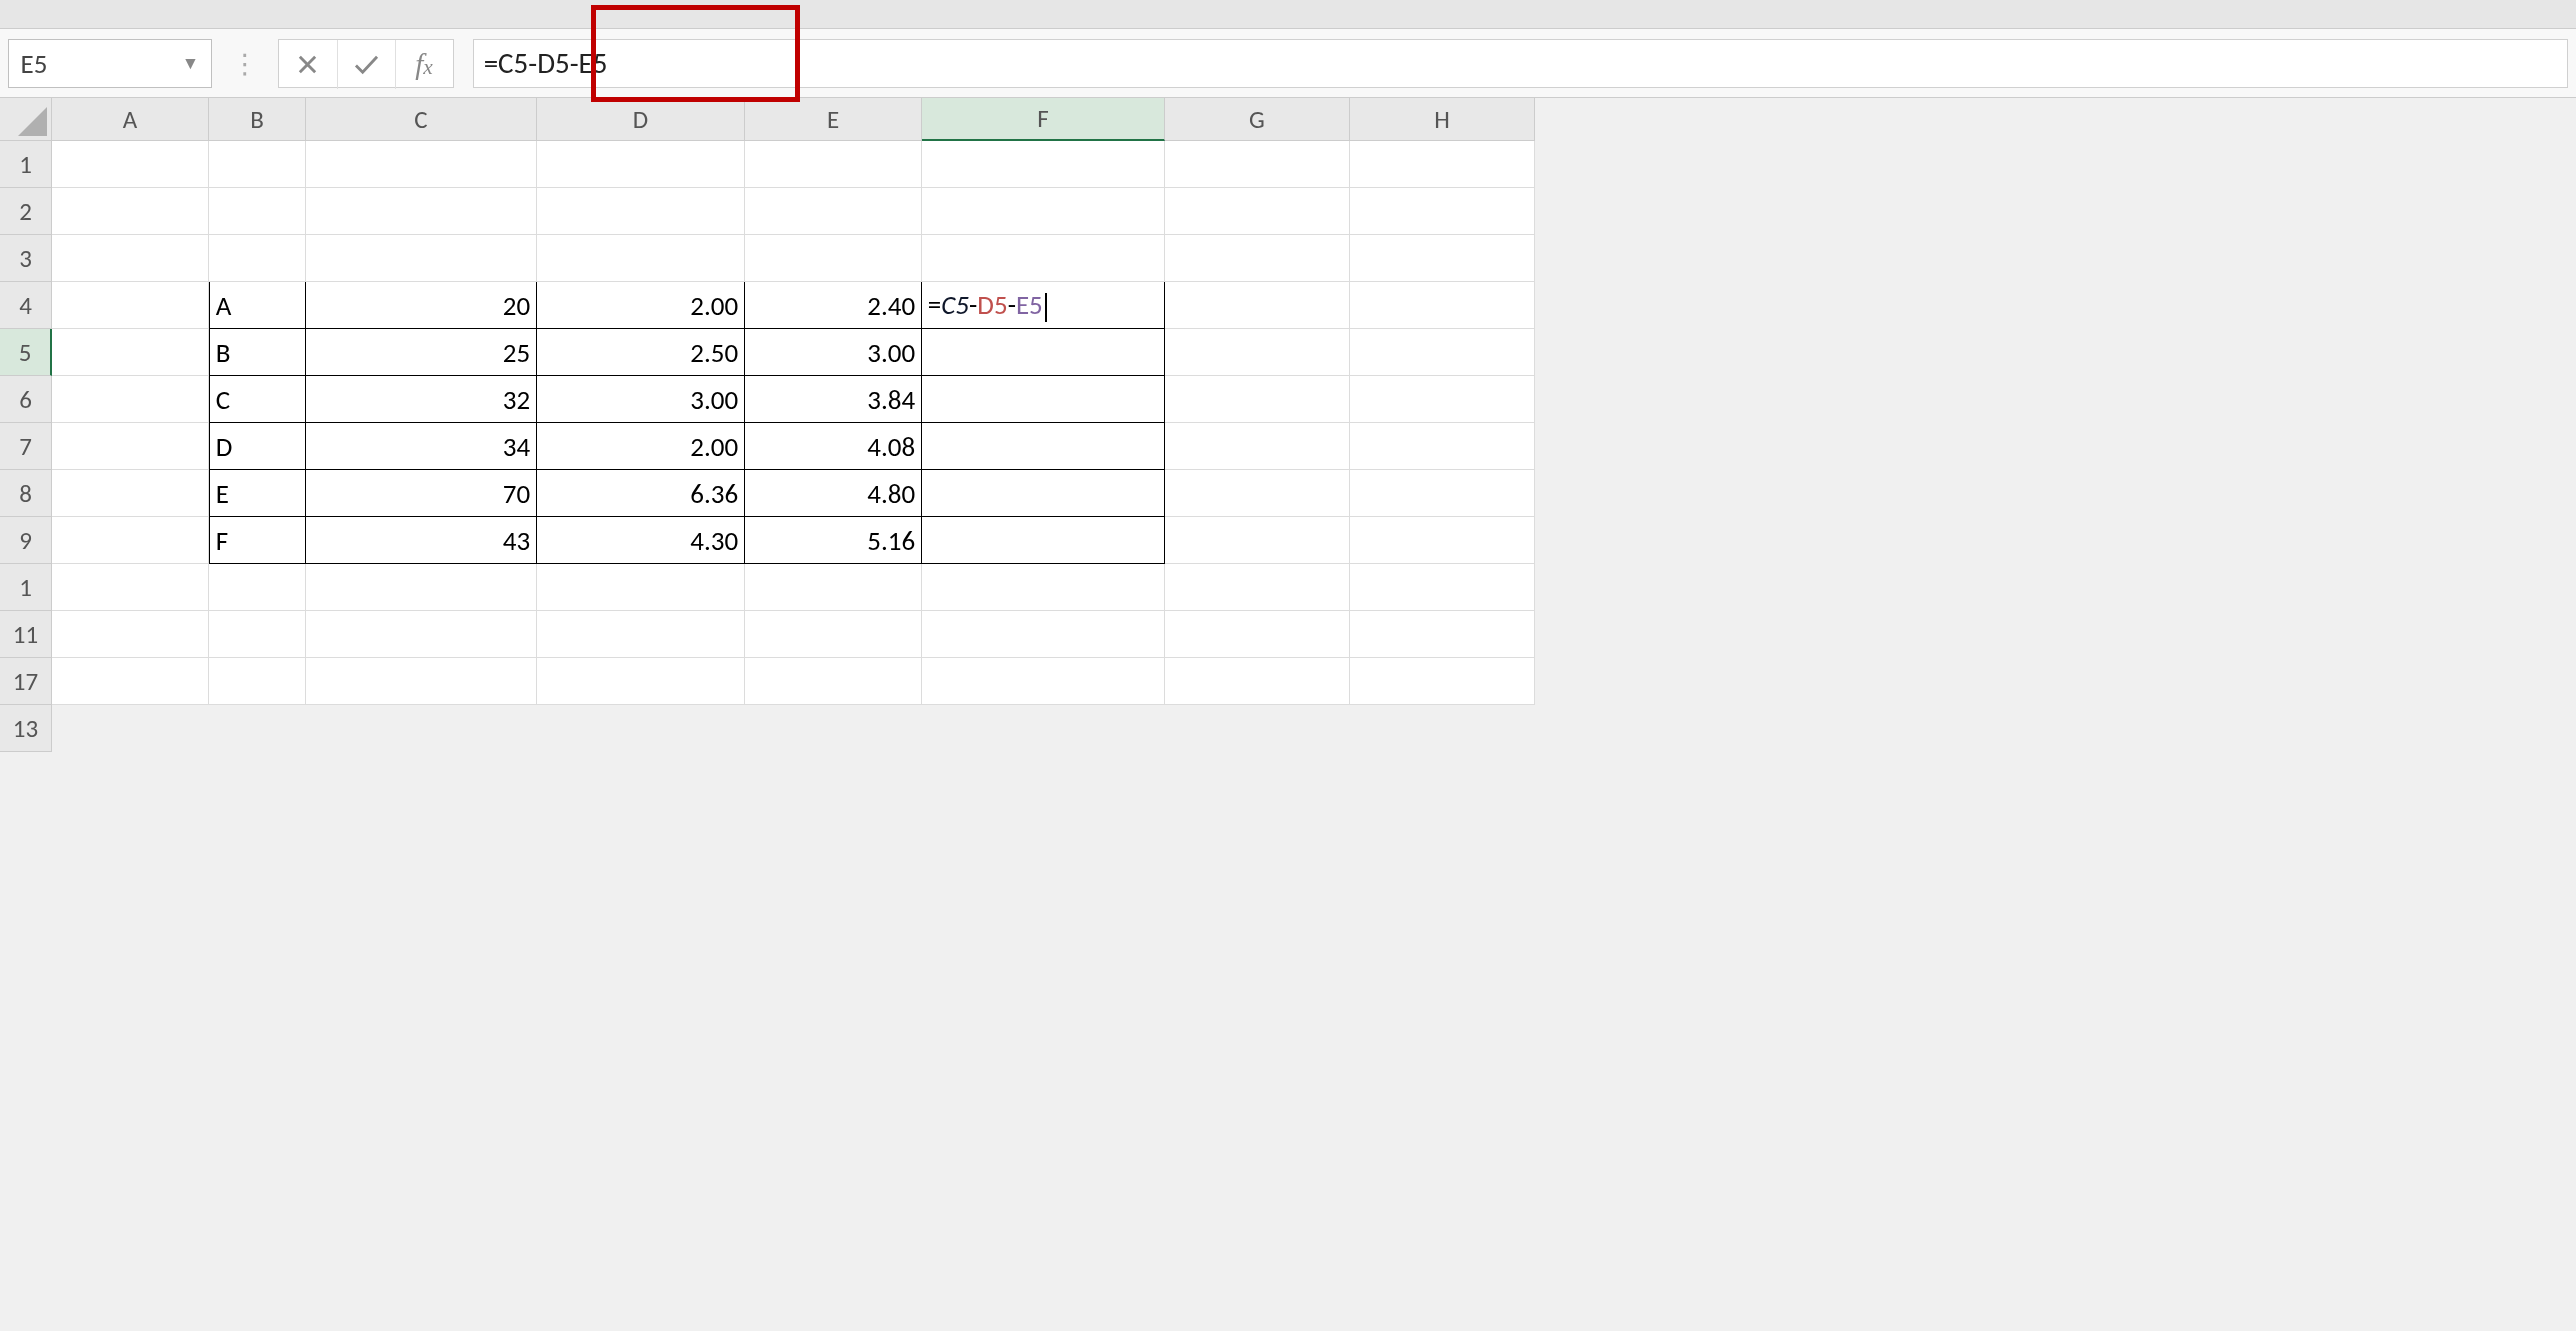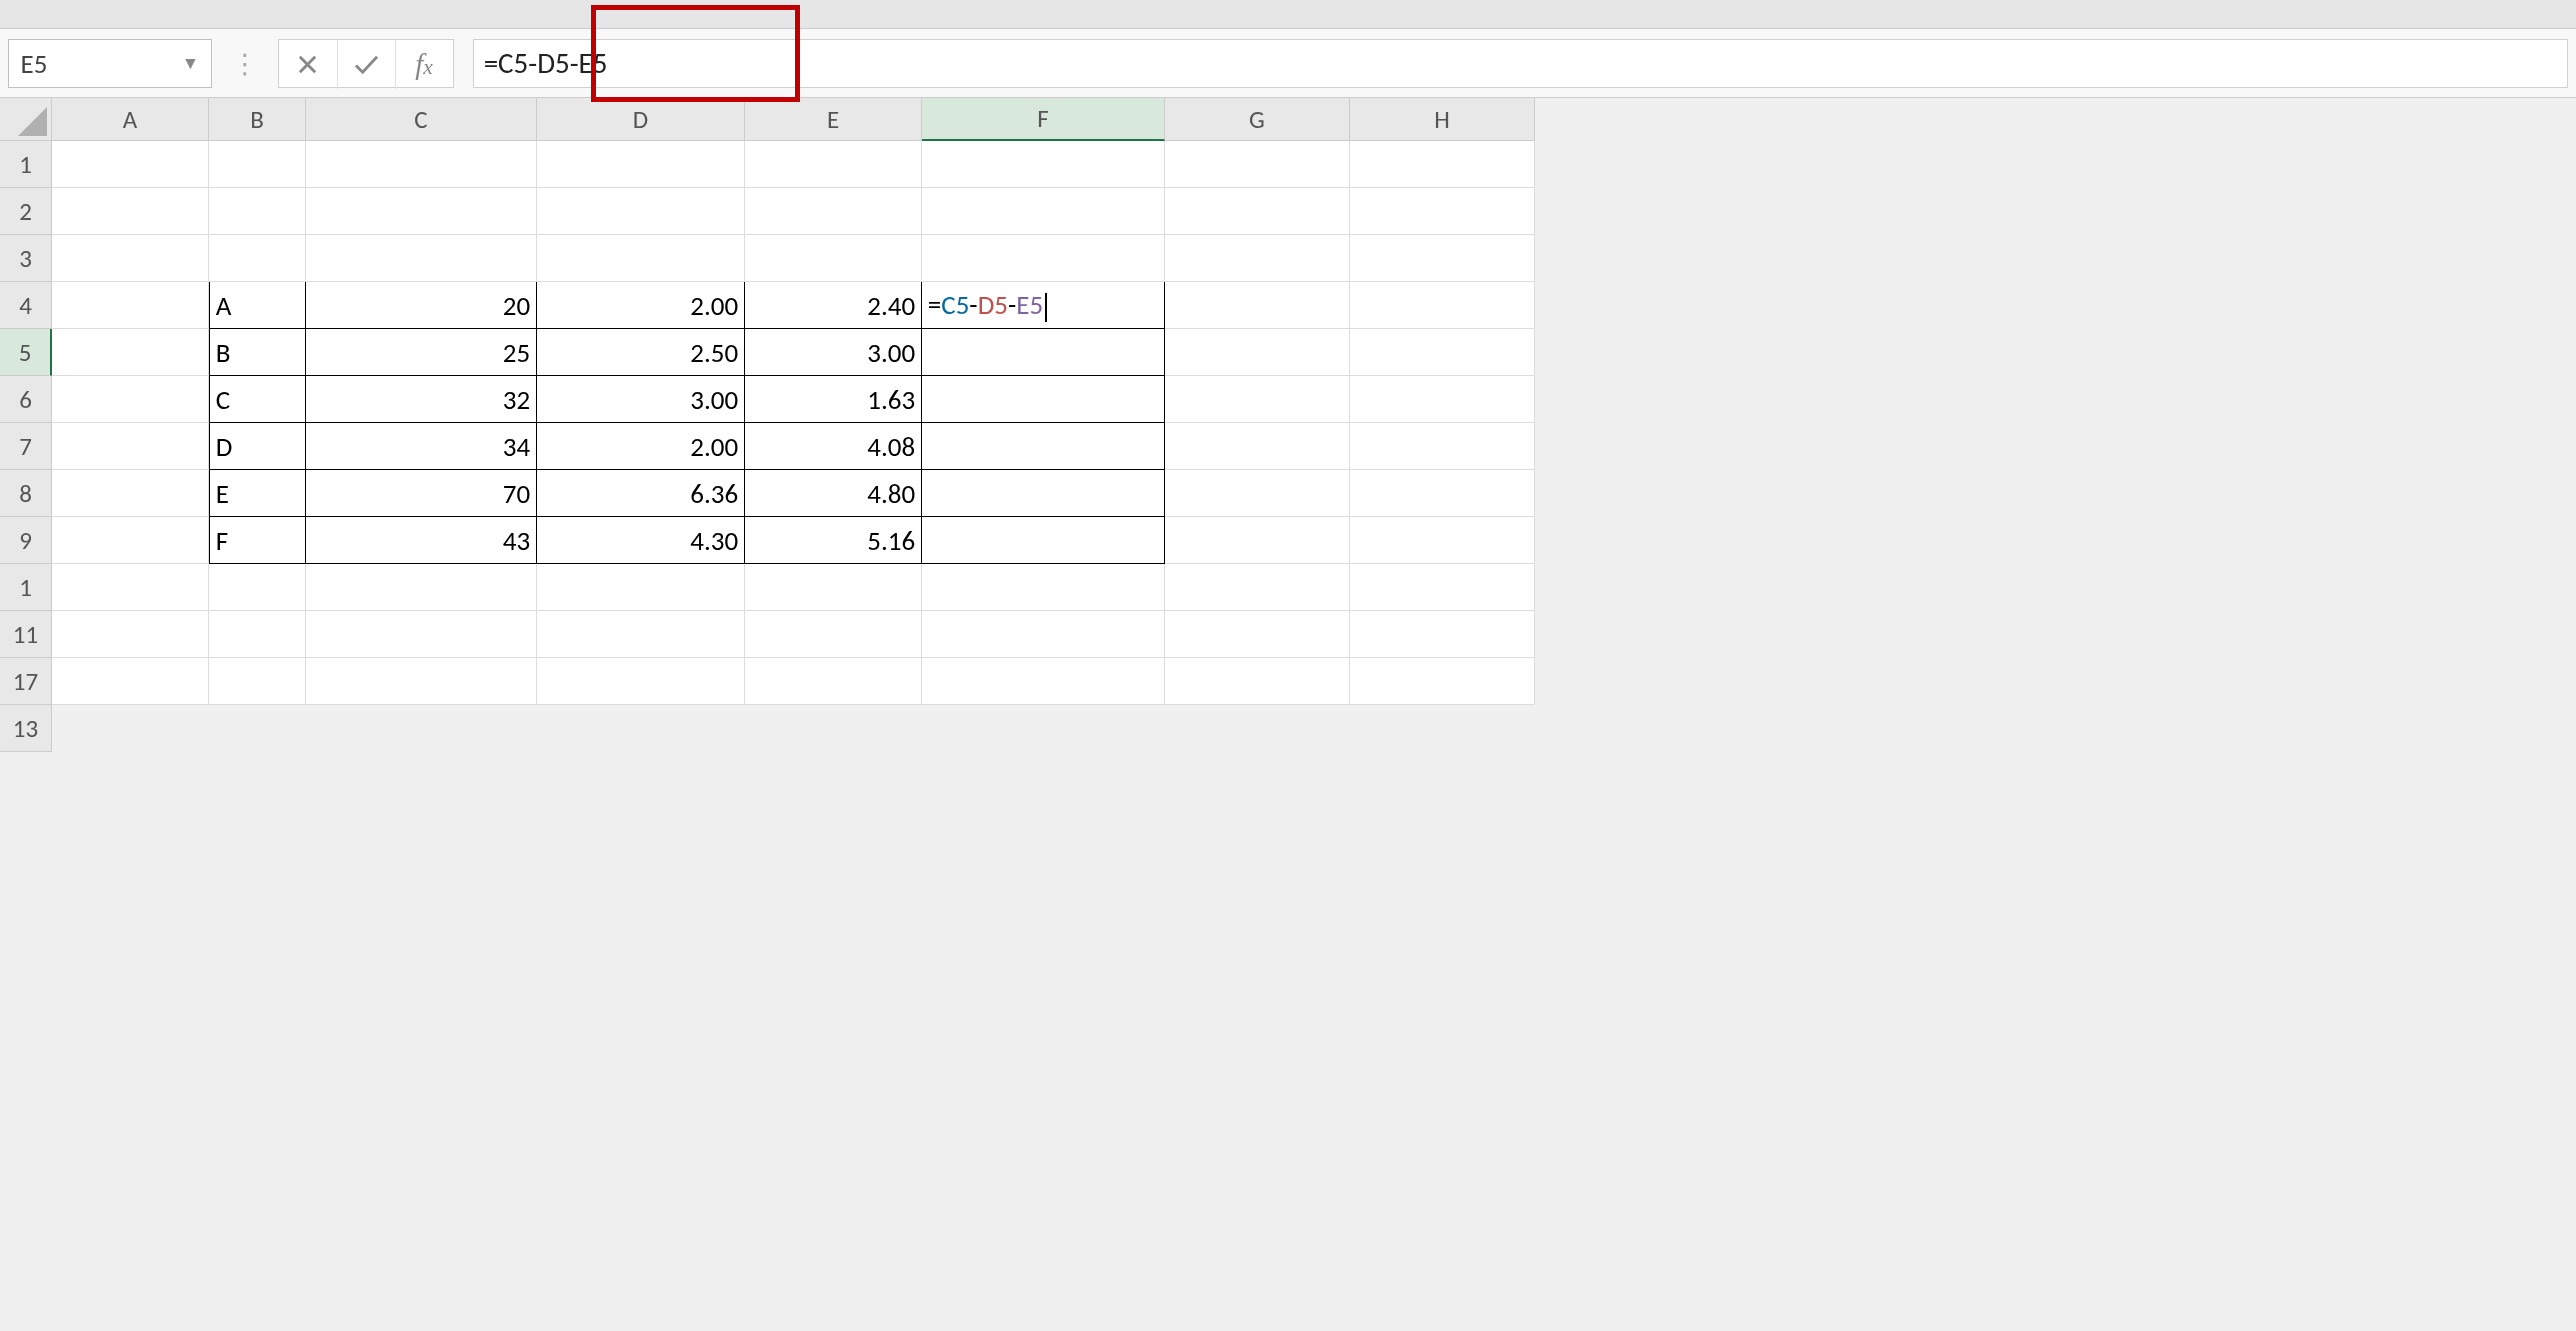--- a/index.html
+++ b/index.html
@@ -215,21 +215,21 @@
   .red-callout {
     position: absolute;
     border: 5.8px solid #c00000;
     pointer-events: none;
   }
 
   .cell-edit {
     font-family: Calibri, Arial, sans-serif;
   }
   .cell-edit .eq { color:#000; }
-  .cell-edit .r1 { color:#0369a1; }
+  .cell-edit .r1 { color:#0f172a;font-style:italic; }
   .cell-edit .op { color:#000; }
   .cell-edit .r2 { color:#c0504d; }
   .cell-edit .r3 { color:#8064a2; }
   .caret {
     display:inline-block;
     width:1.9px; height:29px;
     background:#000;
     vertical-align:middle;
     margin-left:1.9px;
   }
@@ -368,21 +368,21 @@
         <div class="cell cE tbl-cell rt" style="width: 177px;">3.00</div>
         <div class="cell cF tbl-cell tbl-right" style="width: 243px;"></div>
         <div class="cell cG" style="width: 185px;"></div>
         <div class="cell cH" style="width: 185px;"></div>
       </div>
       <div class="cell-row">
         <div class="cell cA" style="width: 157px;"></div>
         <div class="cell cB tbl-cell tbl-left" style="width: 97px;">C</div>
         <div class="cell cC tbl-cell rt" style="width: 231px;">32</div>
         <div class="cell cD tbl-cell rt" style="width: 208px;">3.00</div>
-        <div class="cell cE tbl-cell rt" style="width: 177px;">1.63</div>
+        <div class="cell cE tbl-cell rt" style="width: 177px;">3.84</div>
         <div class="cell cF tbl-cell tbl-right" style="width: 243px;"></div>
         <div class="cell cG" style="width: 185px;"></div>
         <div class="cell cH" style="width: 185px;"></div>
       </div>
       <div class="cell-row">
         <div class="cell cA" style="width: 157px;"></div>
         <div class="cell cB tbl-cell tbl-left" style="width: 97px;">D</div>
         <div class="cell cC tbl-cell rt" style="width: 231px;">34</div>
         <div class="cell cD tbl-cell rt" style="width: 208px;">2.00</div>
         <div class="cell cE tbl-cell rt" style="width: 177px;">4.08</div>

